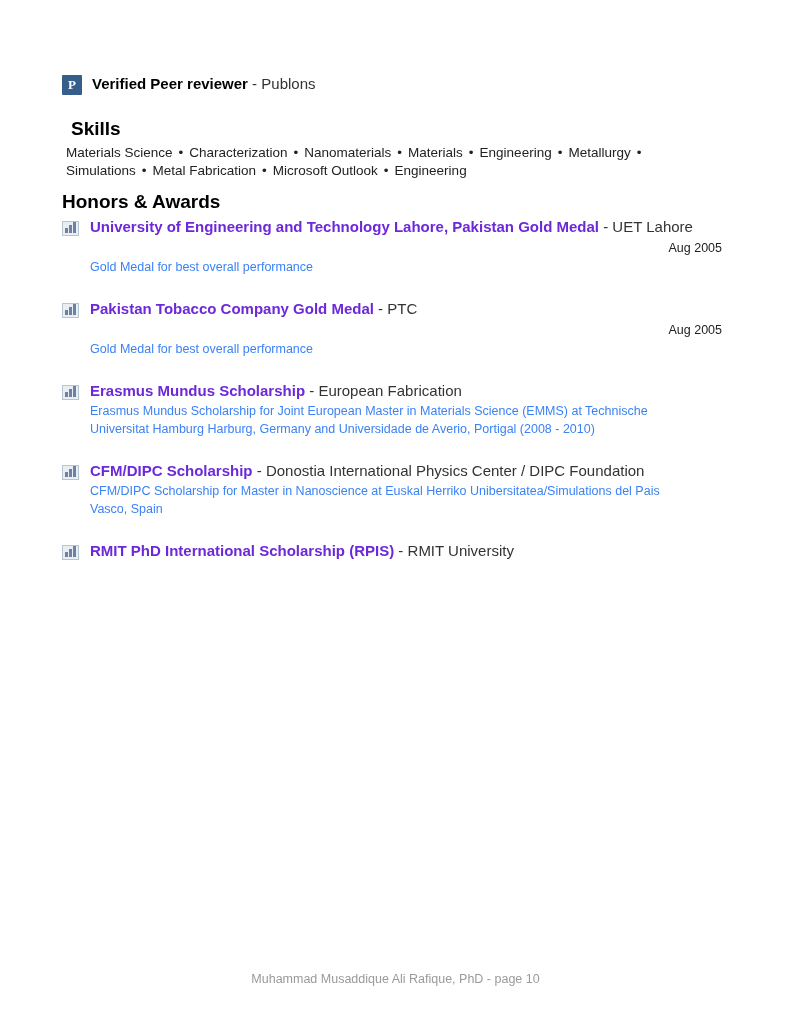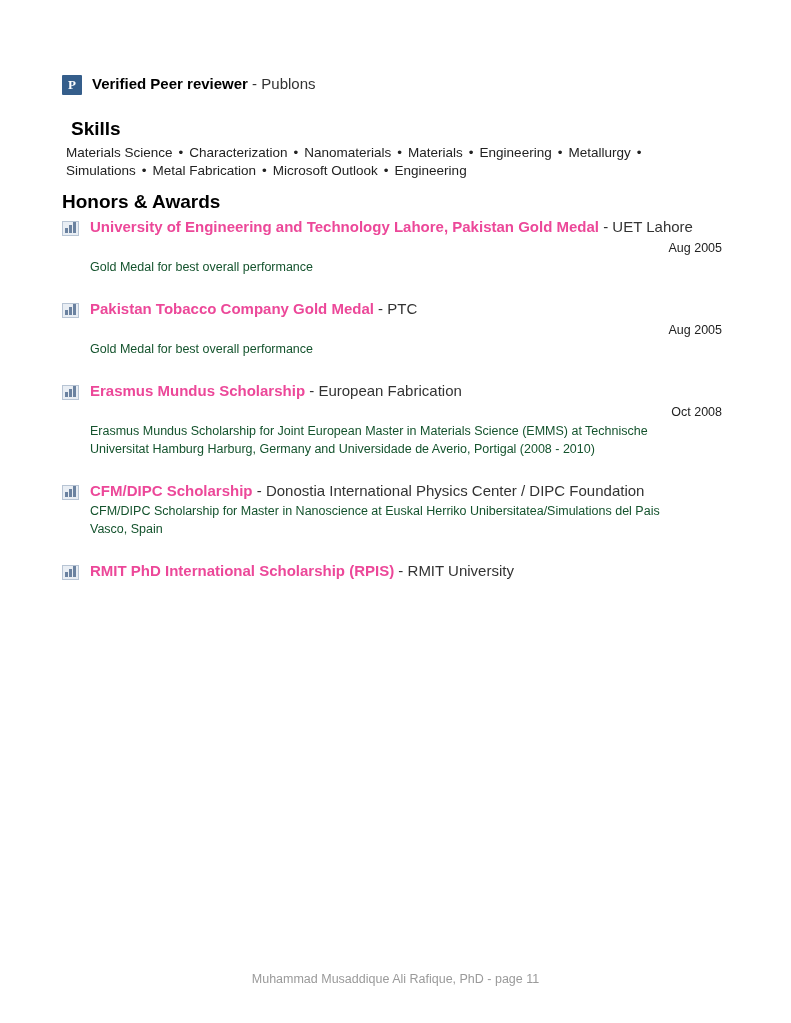--- a/index.html
+++ b/index.html
@@ -115,33 +115,33 @@
   .award-icon .b1 { left: 2px;  height: 5px; }
   .award-icon .b2 { left: 6px;  height: 8px; }
   .award-icon .b3 { left: 10px; height: 11px; }
   .award-title {
     font-size: 15px;
     line-height: 21px;
     color: #333333;
   }
   .award-title .b {
     font-weight: bold;
-    color: #ec4899;
+    color: #6d28d9;
   }
   .award-date {
     font-size: 12.5px;
     line-height: 18px;
     color: #222222;
     margin-top: 2px;
     text-align: right;
   }
   .award-desc {
     font-size: 12.5px;
     line-height: 18px;
-    color: #14532d;
+    color: #3b82f6;
     margin-top: 1px;
     max-width: 600px;
   }
 
   
   .footer {
     position: absolute;
     left: 0;
     right: 0;
     top: 972px;
@@ -187,21 +187,20 @@
         <div class="award-date">Aug 2005</div>
         <div class="award-desc">Gold Medal for best overall performance</div>
       </div>
       <div class="award">
         <div class="award-icon">
           <span class="b1"></span>
           <span class="b2"></span>
           <span class="b3"></span>
         </div>
         <div class="award-title"><span class="b">Erasmus Mundus Scholarship</span><span> - </span><span>European Fabrication</span></div>
-        <div class="award-date">Oct 2008</div>
         <div class="award-desc">Erasmus Mundus Scholarship for Joint European Master in Materials Science (EMMS) at Technische Universitat Hamburg Harburg, Germany and Universidade de Averio, Portigal (2008 - 2010)</div>
       </div>
       <div class="award">
         <div class="award-icon">
           <span class="b1"></span>
           <span class="b2"></span>
           <span class="b3"></span>
         </div>
         <div class="award-title"><span class="b">CFM/DIPC Scholarship</span><span> - </span><span>Donostia International Physics Center / DIPC Foundation</span></div>
         <div class="award-desc">CFM/DIPC Scholarship for Master in Nanoscience at Euskal Herriko Unibersitatea/Simulations del Pais Vasco, Spain</div>
@@ -209,15 +208,15 @@
       <div class="award">
         <div class="award-icon">
           <span class="b1"></span>
           <span class="b2"></span>
           <span class="b3"></span>
         </div>
         <div class="award-title"><span class="b">RMIT PhD International Scholarship (RPIS)</span><span> - </span><span>RMIT University</span></div>
       </div>
     </div>
 
-  <div class="footer">Muhammad Musaddique Ali Rafique, PhD - page 11</div>
+  <div class="footer">Muhammad Musaddique Ali Rafique, PhD - page 10</div>
 
 </div>
 
 </body></html>

